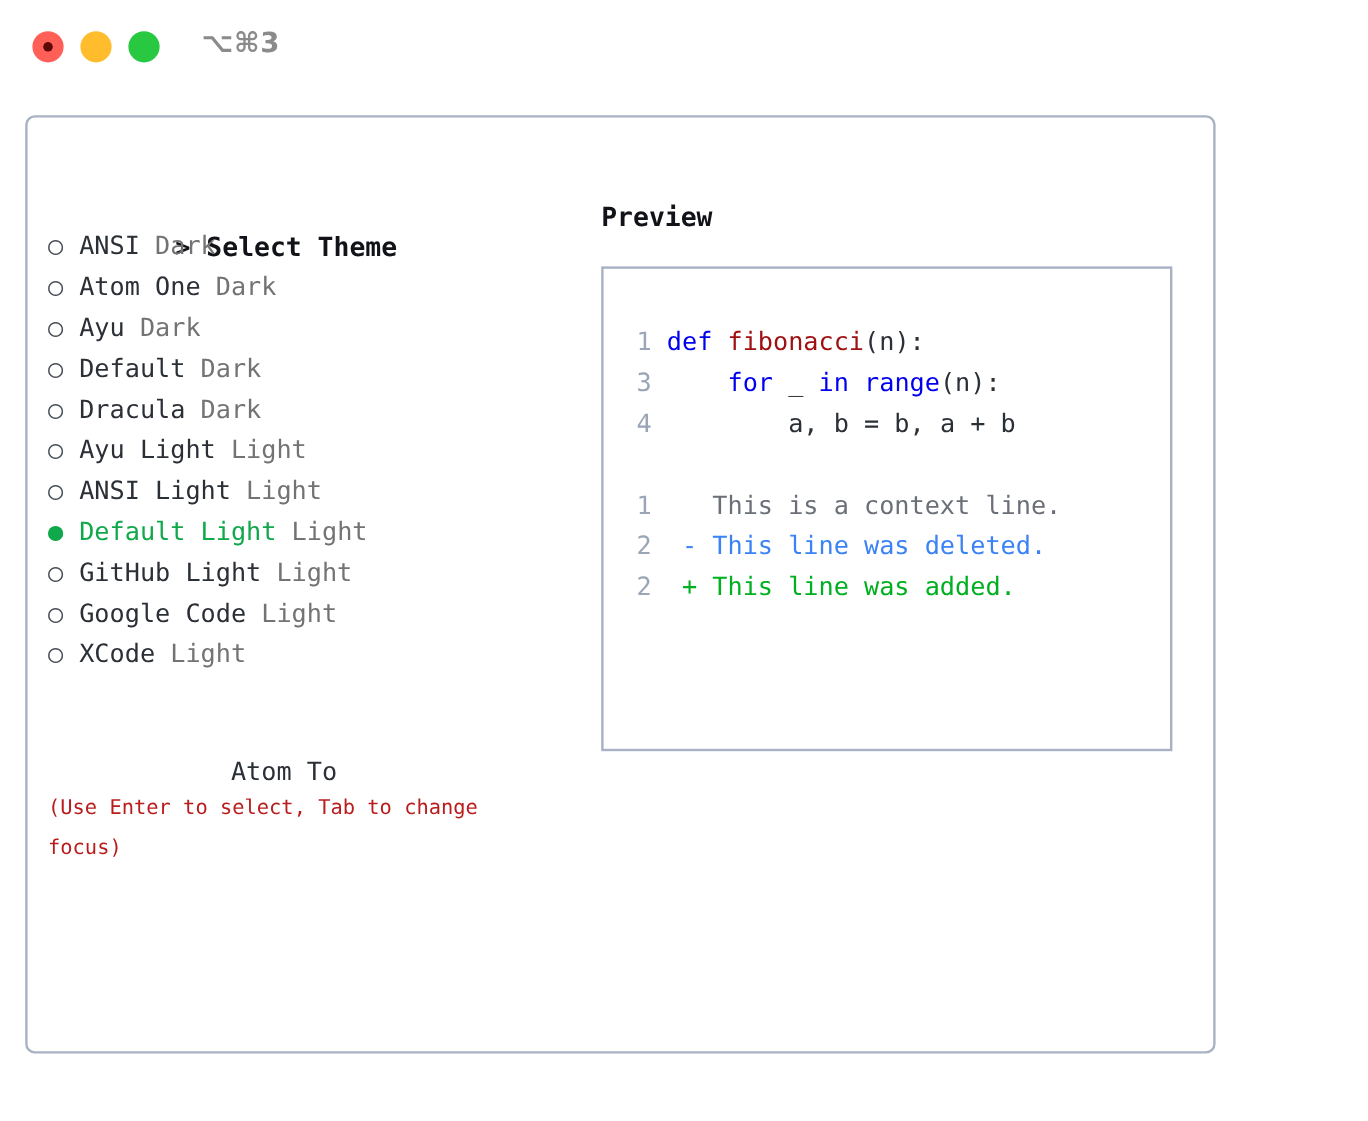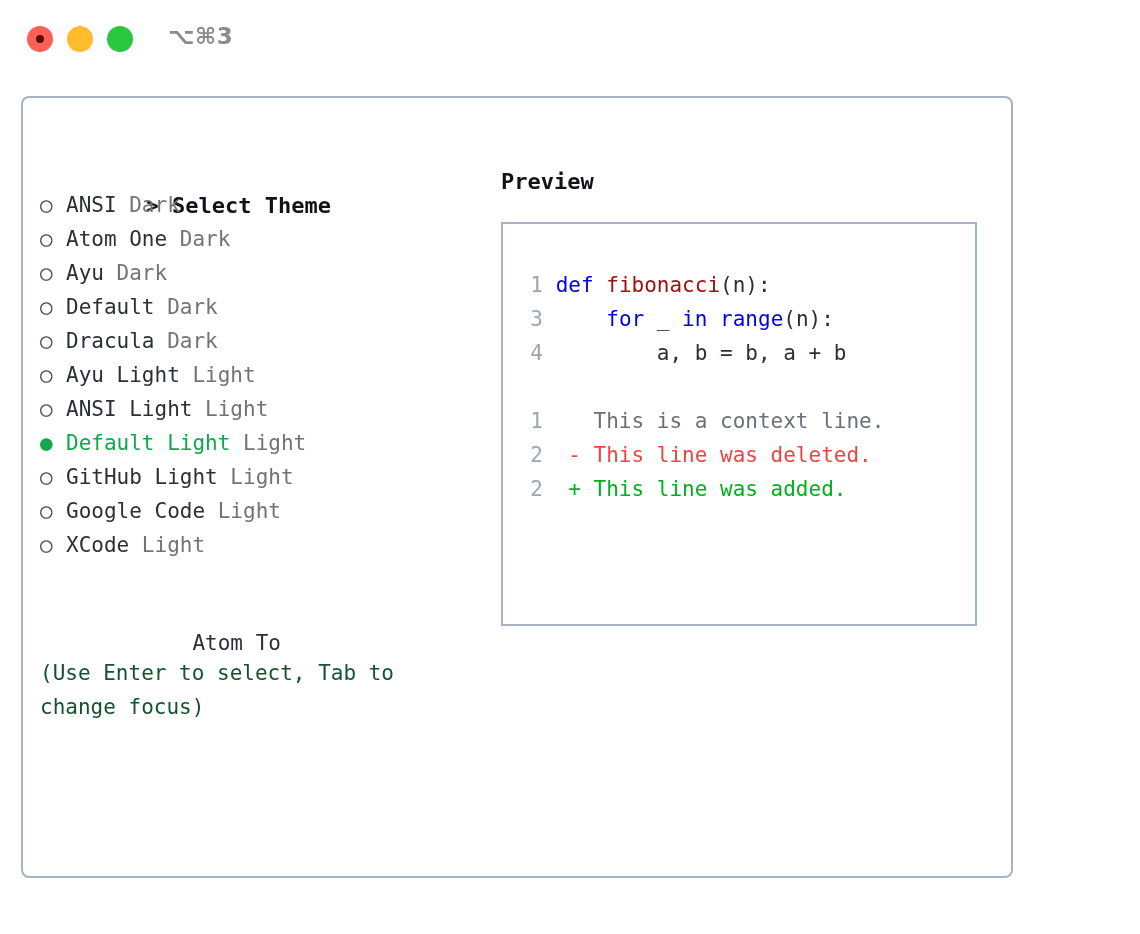--- a/index.html
+++ b/index.html
@@ -122,23 +122,23 @@
     height: 34px;
     line-height: 34px;
     white-space: pre;
     font-size: 21px;
     color: #2b2f36;
   }
   #apply-header .marker { display: inline-block; width: 26px; }
 
   #hint {
     margin-top: 30px;
-    font-size: 21px;
-    line-height: 34px;
-    color: #14532d;
+    font-size: 17px;
+    line-height: 34px;
+    color: #b91c1c;
     width: 410px;
   }
 
   
   #right-col {
     position: absolute;
     left: 478px;
     top: 66px;
     width: 490px;
   }
@@ -183,21 +183,21 @@
     color: #9aa5b8;
   }
 
   .kw   { color: #0000ee; }
   .fn   { color: #a01010; }
   .pl   { color: #2b2f36; }
 
   .spacer { height: 34px; }
 
   .diff-ctx { color: #6b7078; }
-  .diff-del { color: #ef4444; margin-top: 36px; }
+  .diff-del { color: #3b82f6; margin-top: 36px; }
   .diff-add { color: #00b020; }
 </style>
 </head>
 <body>
 
 <div id="window">
 
   <div id="titlebar">
     <div class="light" id="light-close">
       <div class="inner-dot"></div>

